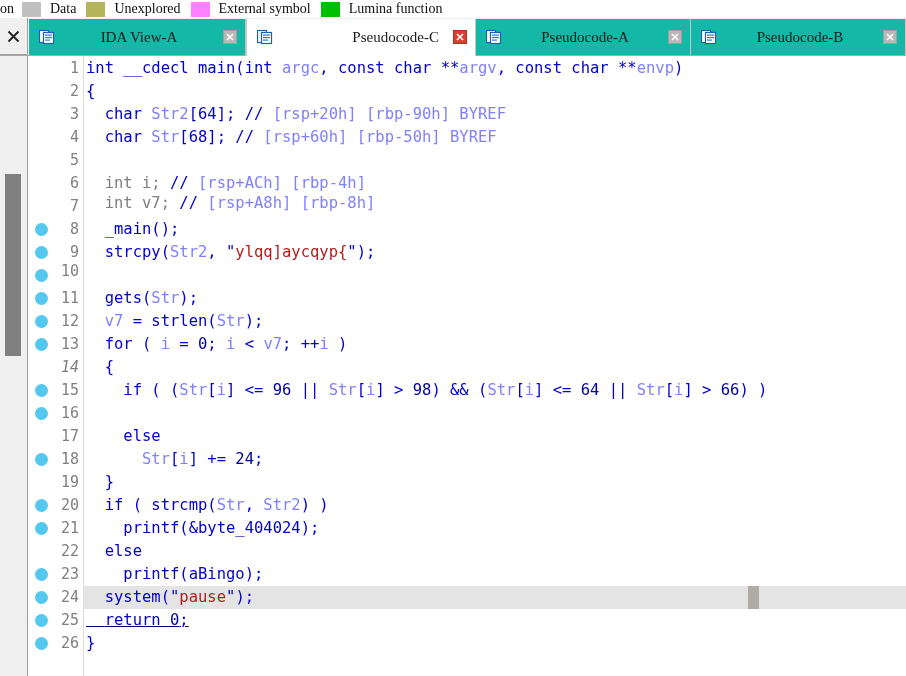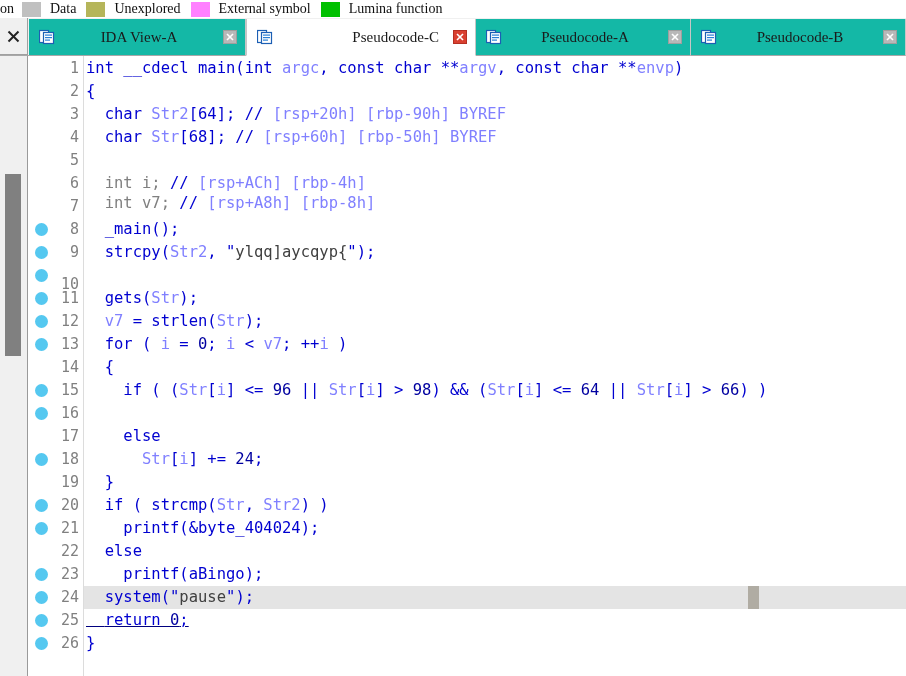--- a/index.html
+++ b/index.html
@@ -162,21 +162,21 @@
     left: 748px;
     width: 11px; height: 23px;
     background: #b0aca3;
   }
 
   
   .k   { color: #0000d0; }            
   .fn  { color: #0000d0; font-weight: 400; }
   .var { color: #8080ff; }            
   .num { color: #0000a0; }            
-  .str { color: #404040; }            
+  .str { color: #b91c1c; }            
   .quo { color: #0000d0; }            
   .cmt { color: #8080ff; }            
   .cms { color: #0000d0; }            
   .typ { color: #0000d0; }            
   .pln { color: #000080; }
   .gry { color: #808080; }
 </style>
 </head>
 <body>
 
@@ -309,25 +309,25 @@
   <div id="lineno-column">
       <div class="lineno" style="top: 1px;">1</div>
       <div class="lineno" style="top: 24px;">2</div>
       <div class="lineno" style="top: 47px;">3</div>
       <div class="lineno" style="top: 70px;">4</div>
       <div class="lineno" style="top: 93px;">5</div>
       <div class="lineno" style="top: 116px;">6</div>
       <div class="lineno" style="top: 139px;">7</div>
       <div class="lineno" style="top: 162px;">8</div>
       <div class="lineno" style="top: 185px;">9</div>
-      <div class="lineno" style="top: 217px;">10</div>
+      <div class="lineno" style="top: 204px;">10</div>
       <div class="lineno" style="top: 231px;">11</div>
       <div class="lineno" style="top: 254px;">12</div>
       <div class="lineno" style="top: 277px;">13</div>
-      <div class="lineno" style="top: 300px;">14</div>
+      <div class="lineno" style="top: 300px; font-style: italic;">14</div>
       <div class="lineno" style="top: 323px;">15</div>
       <div class="lineno" style="top: 346px;">16</div>
       <div class="lineno" style="top: 369px;">17</div>
       <div class="lineno" style="top: 392px;">18</div>
       <div class="lineno" style="top: 415px;">19</div>
       <div class="lineno" style="top: 438px;">20</div>
       <div class="lineno" style="top: 461px;">21</div>
       <div class="lineno" style="top: 484px;">22</div>
       <div class="lineno" style="top: 507px;">23</div>
       <div class="lineno" style="top: 530px;">24</div>

